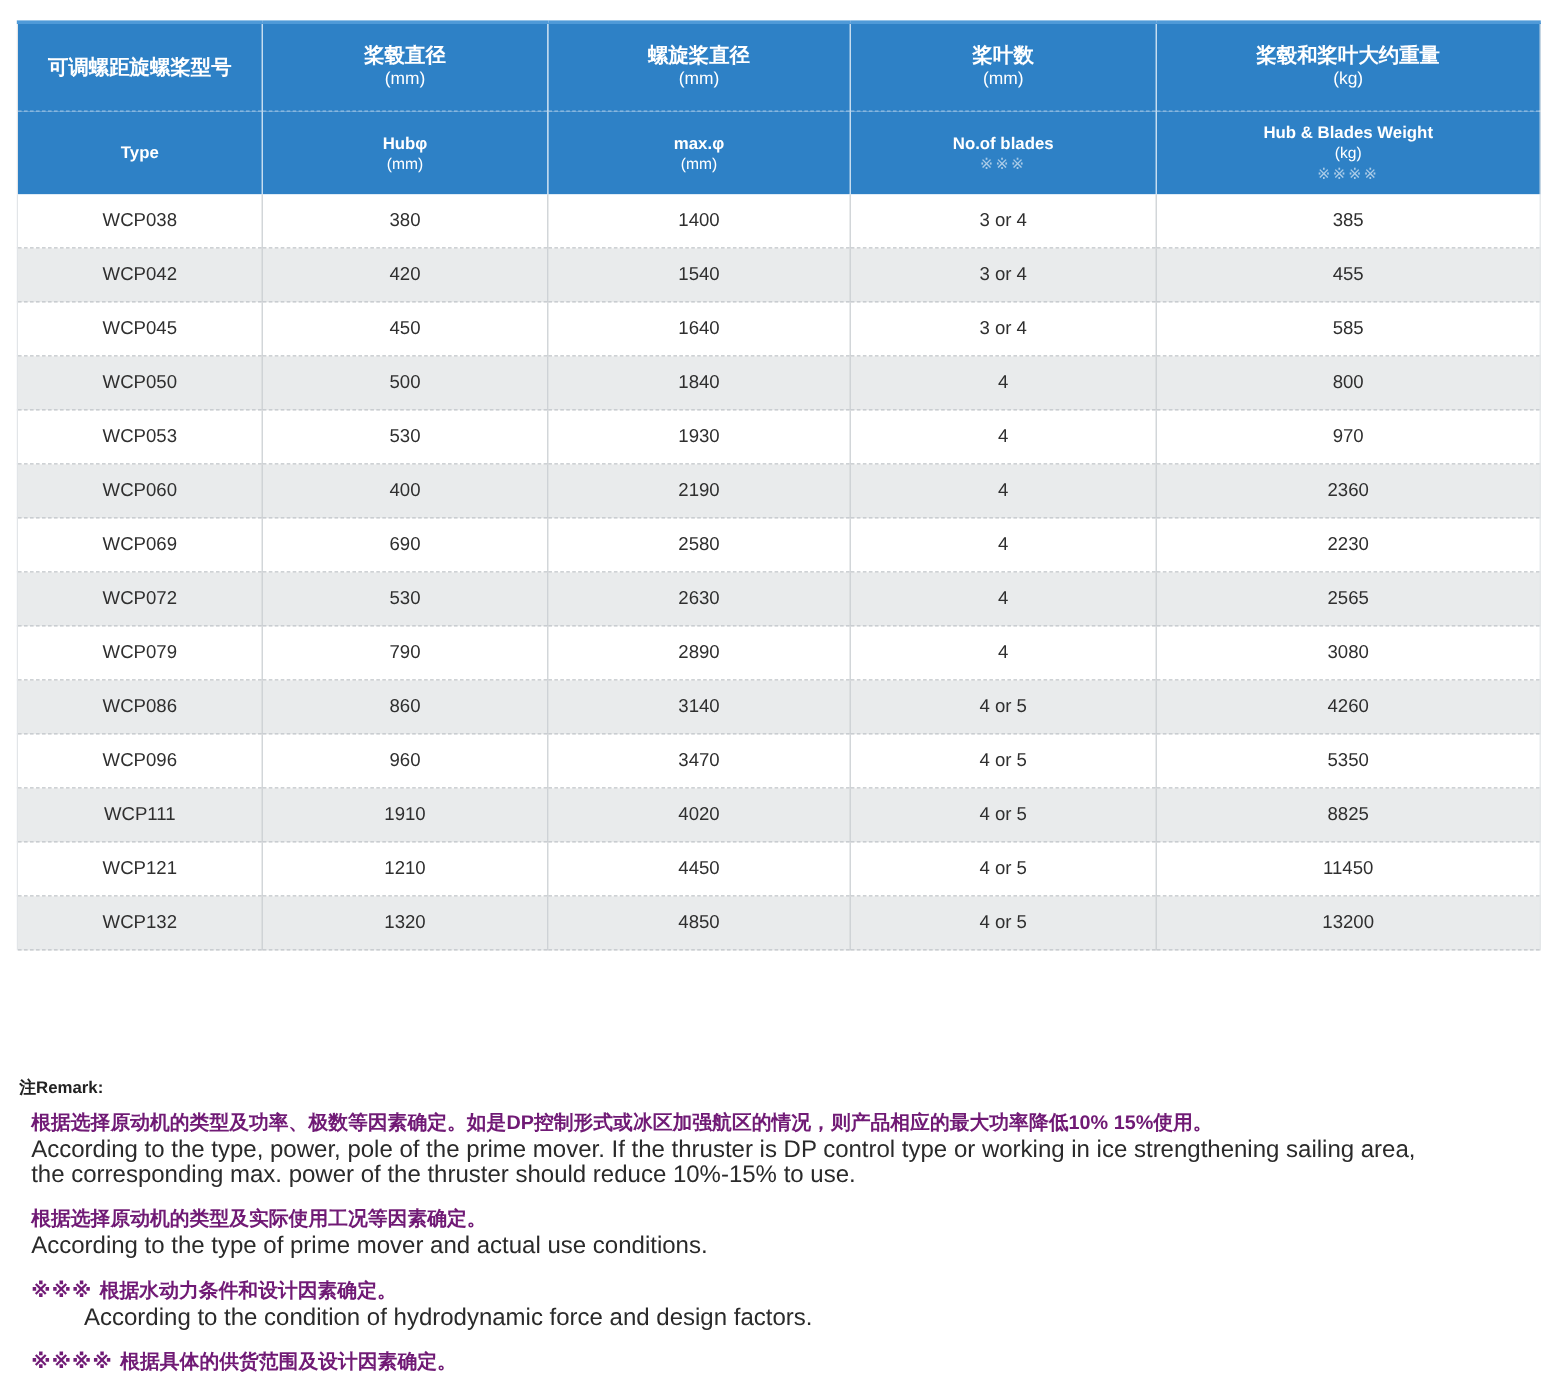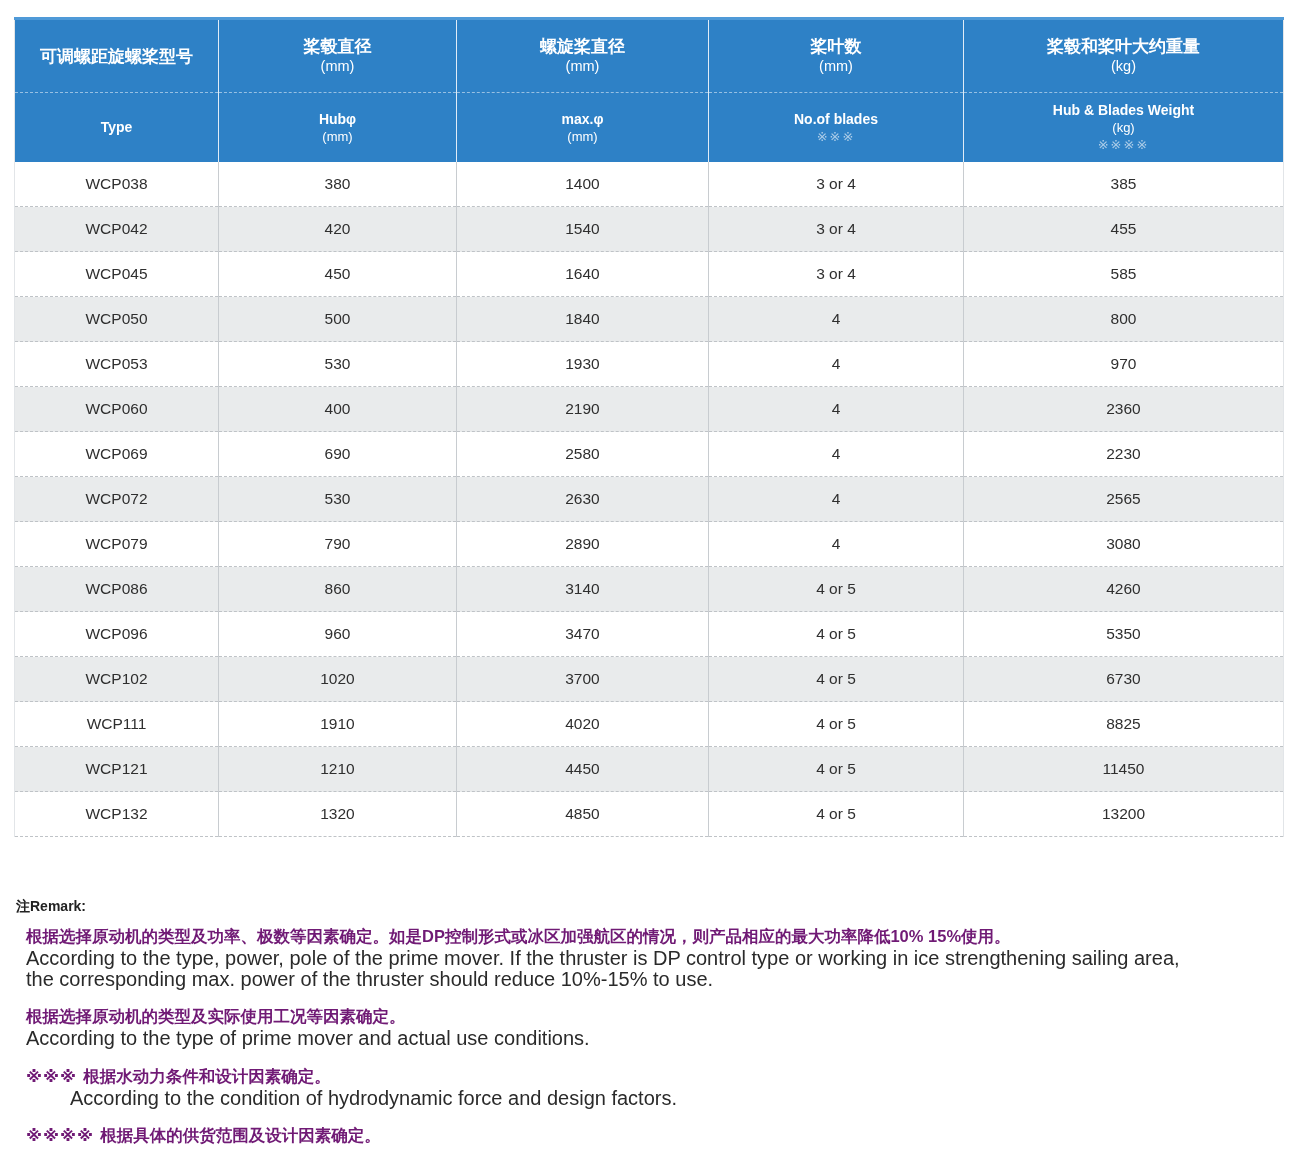--- a/index.html
+++ b/index.html
@@ -226,27 +226,20 @@
       <td>4260</td>
     </tr>
         <tr class="data-row">
       <td>WCP096</td>
       <td>960</td>
       <td>3470</td>
       <td>4 or 5</td>
       <td>5350</td>
     </tr>
         <tr class="data-row">
-      <td>WCP102</td>
-      <td>1020</td>
-      <td>3700</td>
-      <td>4 or 5</td>
-      <td>6730</td>
-    </tr>
-        <tr class="data-row">
       <td>WCP111</td>
       <td>1910</td>
       <td>4020</td>
       <td>4 or 5</td>
       <td>8825</td>
     </tr>
         <tr class="data-row">
       <td>WCP121</td>
       <td>1210</td>
       <td>4450</td>

